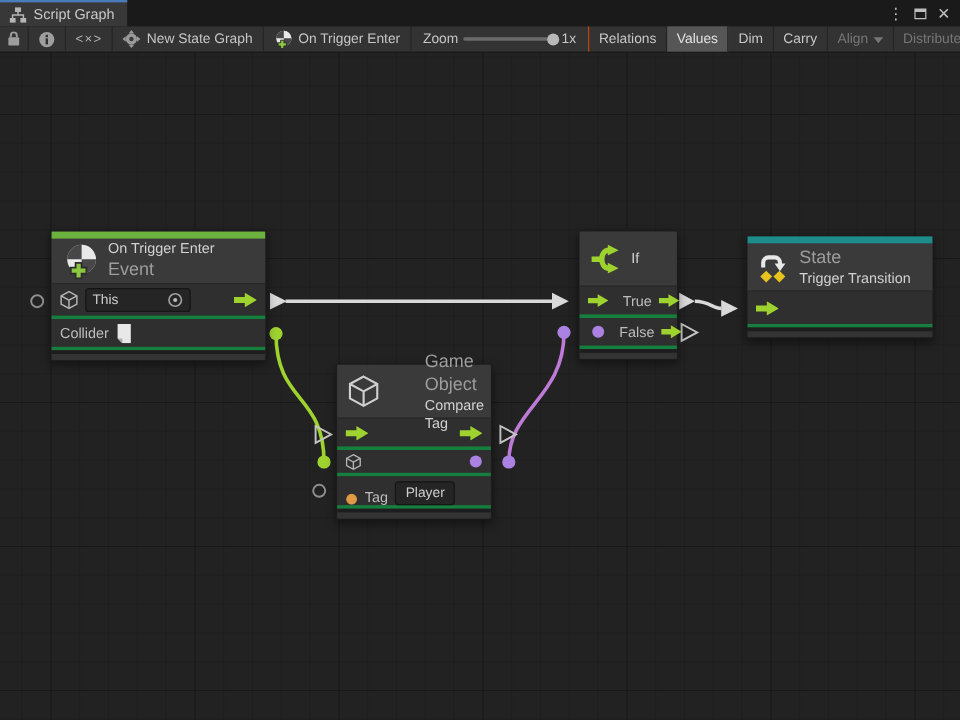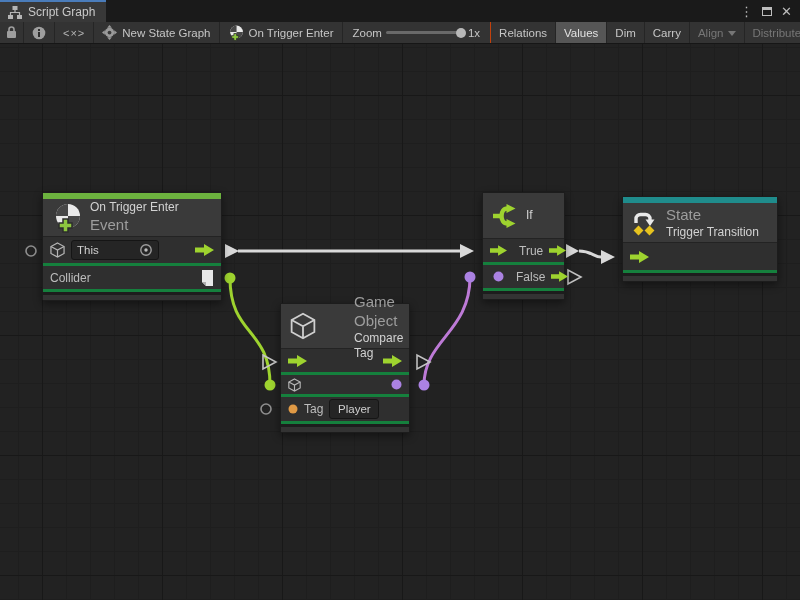--- a/index.html
+++ b/index.html
@@ -224,21 +224,21 @@
             </svg>
           </span>
         </span>
         <span class="spacer"></span>
         <span class="ico">
           <svg width="19" height="12" viewBox="0 0 19 12">
               <path d="M0 3.5 H9 V0 L19 6 L9 12 V8.5 H0 Z" fill="#9ed32f"></path>
             </svg>
         </span>
       </div>
-      <div class="nrow" style="height:26px; justify-content:space-between;">
+      <div class="nrow" style="height:26px; justify-content:flex-start;">
         <span class="plabel">Collider</span>
         <span class="ico">
           <svg width="13" height="16" viewBox="0 0 13 16">
             <path d="M1 0 H12 V16 H5 L1 12 Z" fill="#e8e8e8"></path>
             <path d="M5 16 L5 12 H1 Z" fill="#aeaeae"></path>
           </svg>
         </span>
       </div>
       <div class="nfooter"></div>
     </div>
@@ -276,21 +276,21 @@
             <path d="M1 4.8 L8 8.6 L15 4.8 M8 8.6 V16" fill="none" stroke="#b5b5b5" stroke-width="1.4"></path>
           </svg>
         </span>
         <span class="spacer"></span>
         <span class="ico">
           <svg width="11" height="11">
               <circle cx="5.5" cy="5.5" r="5" fill="#ab82e2"></circle>
             </svg>
         </span>
       </div>
-      <div class="nrow" style="height:27px;">
+      <div class="nrow" style="height:27px;align-items:flex-end;">
         <span class="ico">
           <svg width="10" height="10">
               <circle cx="5" cy="5" r="4.5" fill="#e09a45"></circle>
             </svg>
         </span>
         <span class="plabel">Tag</span>
         <span class="field" style="width:50px; justify-content:center;">
           <span>Player</span>
         </span>
       </div>

